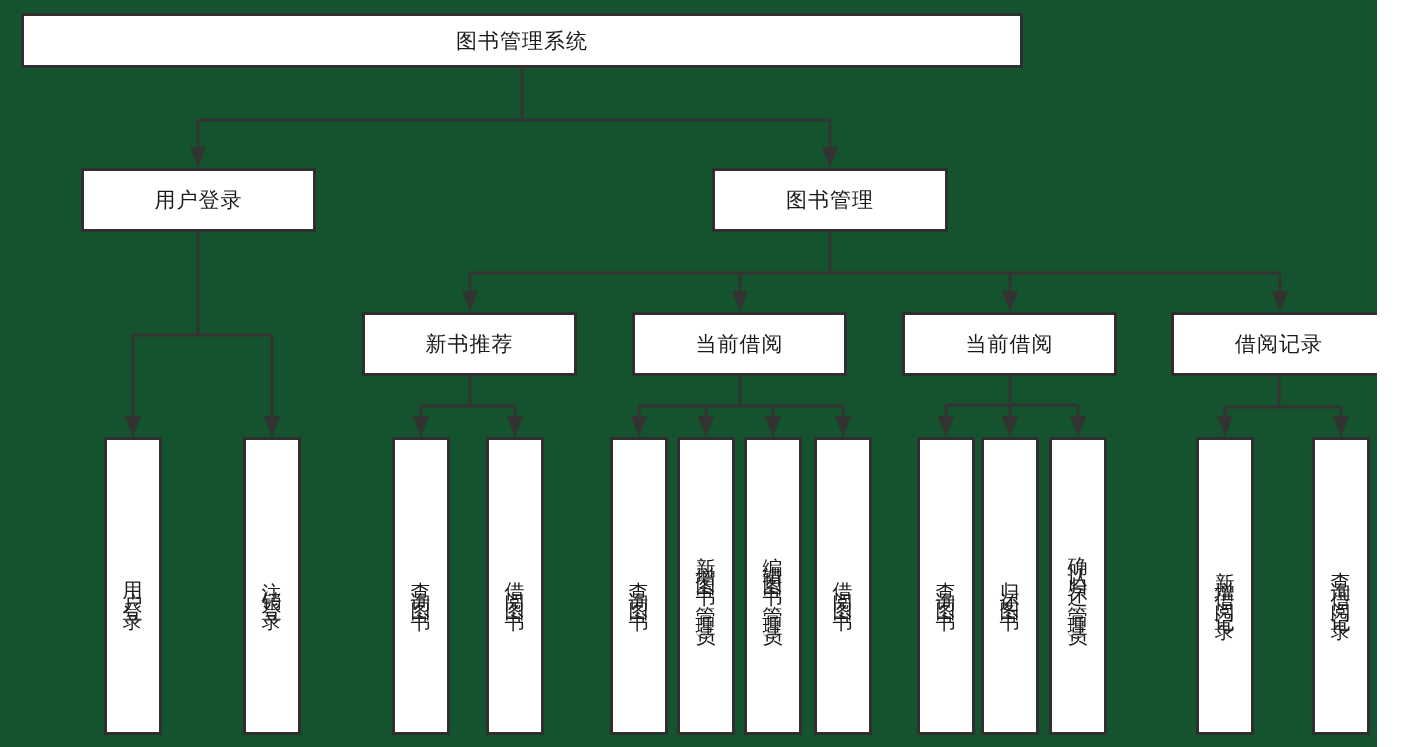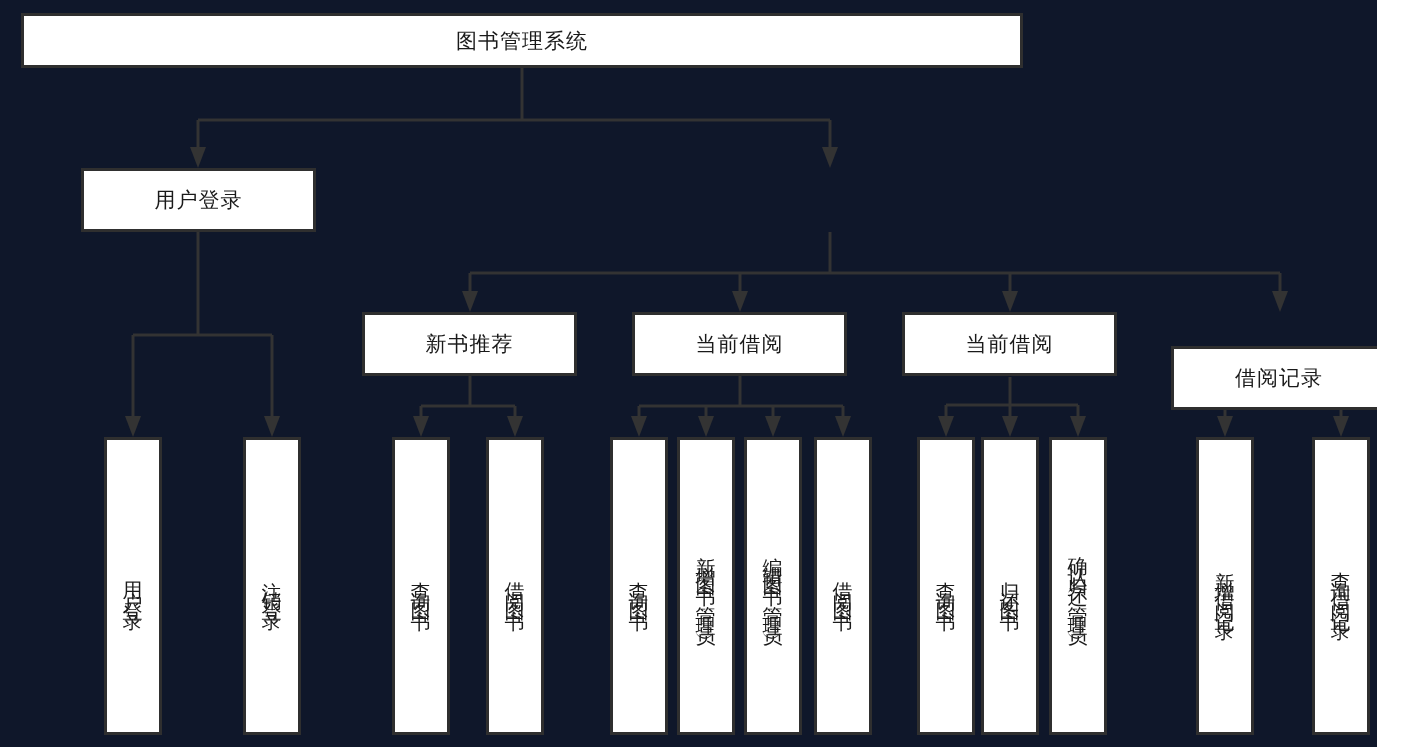--- a/index.html
+++ b/index.html
@@ -5,21 +5,21 @@
   html, body {
     margin: 0;
     padding: 0;
     background: #ffffff;
     font-family: "Liberation Sans", "DejaVu Sans", sans-serif;
   }
   .stage {
     position: relative;
     width: 1377px;
     height: 747px;
-    background: #0f172a;
+    background: #14532d;
     overflow: hidden;
   }
   .wires {
     position: absolute;
     left: 0; top: 0;
     width: 1405px;
     height: 747px;
   }
   .node {
     position: absolute;
@@ -114,25 +114,26 @@
       <polygon points="1070,416 1086,416 1078,437"></polygon>
 
       <polygon points="1217,416 1233,416 1225,437"></polygon>
       <polygon points="1333,416 1349,416 1341,437"></polygon>
     </g>
   </svg>
 
   <div class="node" style="left:21px; top:13px; width:1002px; height:55px;">图书管理系统</div>
 
   <div class="node" style="left:81px; top:168px; width:235px; height:64px;">用户登录</div>
+  <div class="node" style="left:712px; top:168px; width:236px; height:64px;">图书管理</div>
 
   <div class="node" style="left:362px; top:312px; width:215px; height:64px;">新书推荐</div>
   <div class="node" style="left:632px; top:312px; width:215px; height:64px;">当前借阅</div>
   <div class="node" style="left:902px; top:312px; width:215px; height:64px;">当前借阅</div>
-  <div class="node" style="left:1171px; top:312px; width:216px; height:64px;margin-top:34px;">借阅记录</div>
+  <div class="node" style="left:1171px; top:312px; width:216px; height:64px;">借阅记录</div>
 
   <div class="leaf" style="left:104px;">
     <span>用户登录</span>
   </div>
   <div class="leaf" style="left:243px;">
     <span>注销登录</span>
   </div>
 
   <div class="leaf" style="left:392px;">
     <span>查询图书</span>

